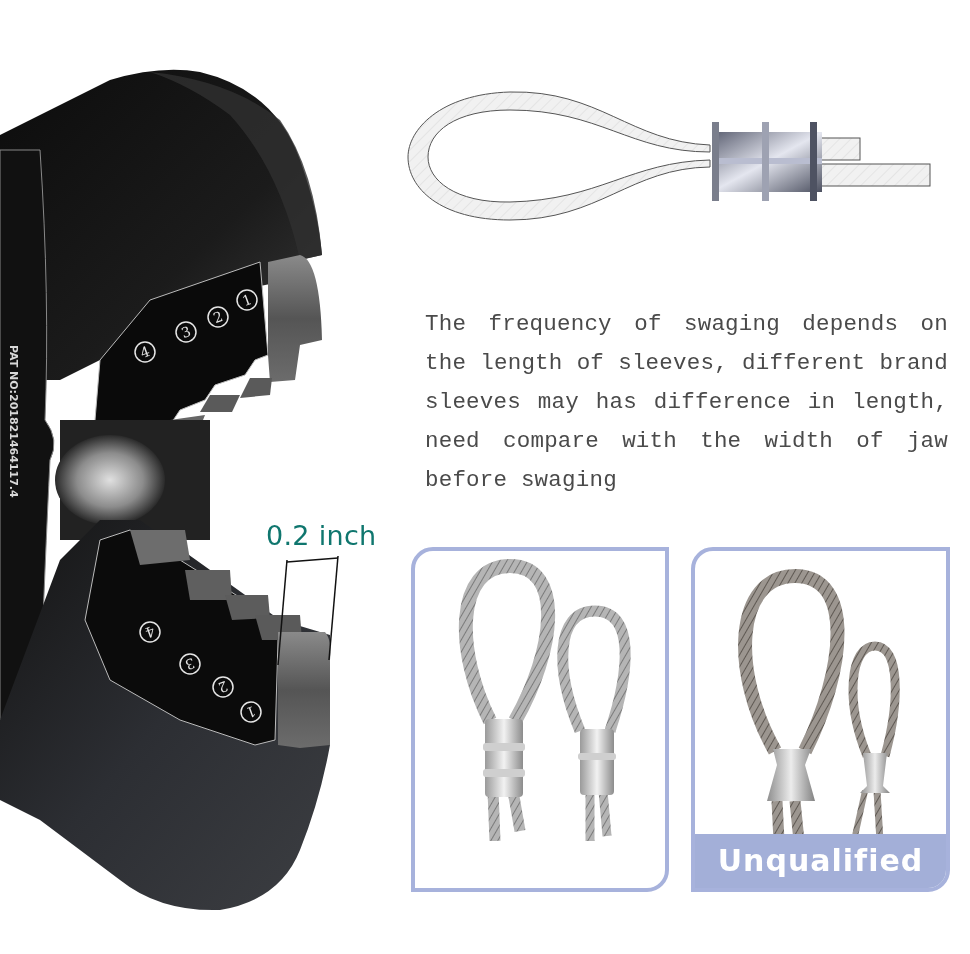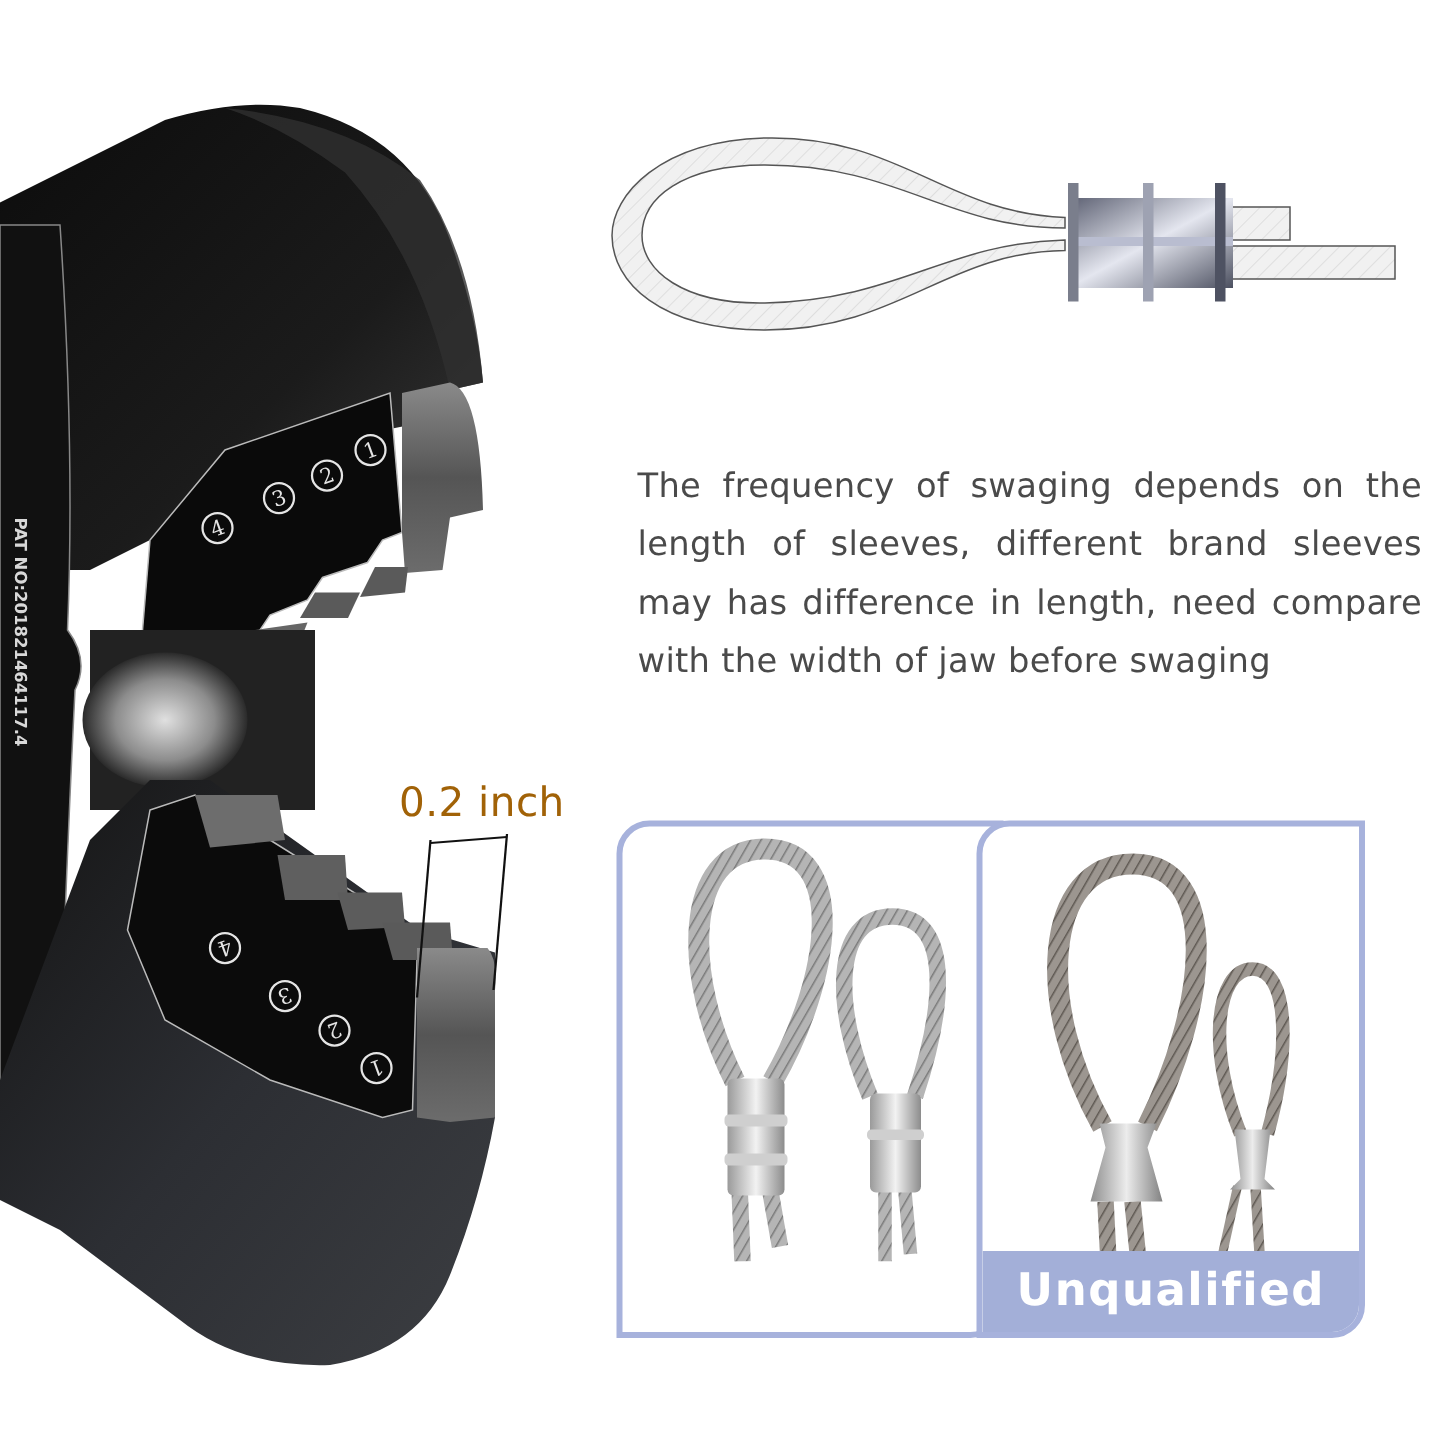--- a/index.html
+++ b/index.html
@@ -8,29 +8,29 @@
   #plier { left: 0; top: 0; width: 400px; height: 954px; }
   #loop-diagram { left: 400px; top: 80px; width: 560px; height: 150px; }
   .desc {
     left: 425px; top: 305px; width: 523px;
     font-family: "DejaVu Sans", sans-serif;
     font-size: 22.5px; line-height: 39px; color: #4a4a4a;
     text-align: justify; text-align-last: left; letter-spacing: 0.2px;
   }
   .measure-label {
     left: 266px; top: 520px; font-family: "DejaVu Sans", sans-serif;
-    font-size: 27px; color: #a16207; letter-spacing: 0.3px;
+    font-size: 27px; color: #0f766e; letter-spacing: 0.3px;
   }
   .card {
     position: absolute; top: 547px; width: 251px; height: 345px;
     border: 4px solid #a7b2dc; border-radius: 22px 0 22px 0; background: #ffffff;
     overflow: hidden; box-sizing: border-box;
   }
   .card-qualified { left: 411px; width: 258px; }
-  .card-unqualified { left: 651px; width: 259px; }
+  .card-unqualified { left: 691px; width: 259px; }
   .card-footer {
     position: absolute; left: 0; right: 0; bottom: 0; height: 54px;
     background: #a3afd8; color: #ffffff; text-align: center;
     font-family: "DejaVu Sans", sans-serif; font-weight: bold; font-size: 30px; line-height: 54px; letter-spacing: 1px;
   }
   .card svg { position: absolute; left: 0; top: 0; }
 </style>
 </head>
 <body>
 
@@ -138,21 +138,21 @@
   <rect x="395" y="58" width="65" height="22" fill="url(#hatch)" stroke="#555" stroke-width="1"></rect>
   <rect x="395" y="84" width="135" height="22" fill="url(#hatch)" stroke="#555" stroke-width="1"></rect>
 
   <rect x="312" y="52" width="110" height="60" fill="url(#sleeveG)"></rect>
   <rect x="312" y="78" width="110" height="6" fill="#b9bdd0"></rect>
   <rect x="312" y="42" width="7" height="79" fill="#7a7e8c"></rect>
   <rect x="362" y="42" width="7" height="79" fill="#9ea2b2"></rect>
   <rect x="410" y="42" width="7" height="79" fill="#4e5262"></rect>
 </svg>
 
-<p class="abs desc" style="margin:0;">The frequency of swaging depends on the length of sleeves, different brand sleeves may has difference in length, need compare with the width of jaw before swaging</p>
+<p class="abs desc" style="margin:0;font-family:Liberation Mono, monospace;">The frequency of swaging depends on the length of sleeves, different brand sleeves may has difference in length, need compare with the width of jaw before swaging</p>
 
 <div class="card card-qualified">
   <svg width="258" height="290" viewBox="0 0 258 290">
     <defs>
       <pattern id="rope1" width="6" height="6" patternUnits="userSpaceOnUse" patternTransform="rotate(30)">
         <rect width="6" height="6" fill="#b5b5b5"></rect>
         <line x1="0" y1="0" x2="0" y2="6" stroke="#7a7a7a" stroke-width="2"></line>
       </pattern>
       <linearGradient id="alu" x1="0" y1="0" x2="1" y2="0">
         <stop offset="0" stop-color="#9a9a9a"></stop>

